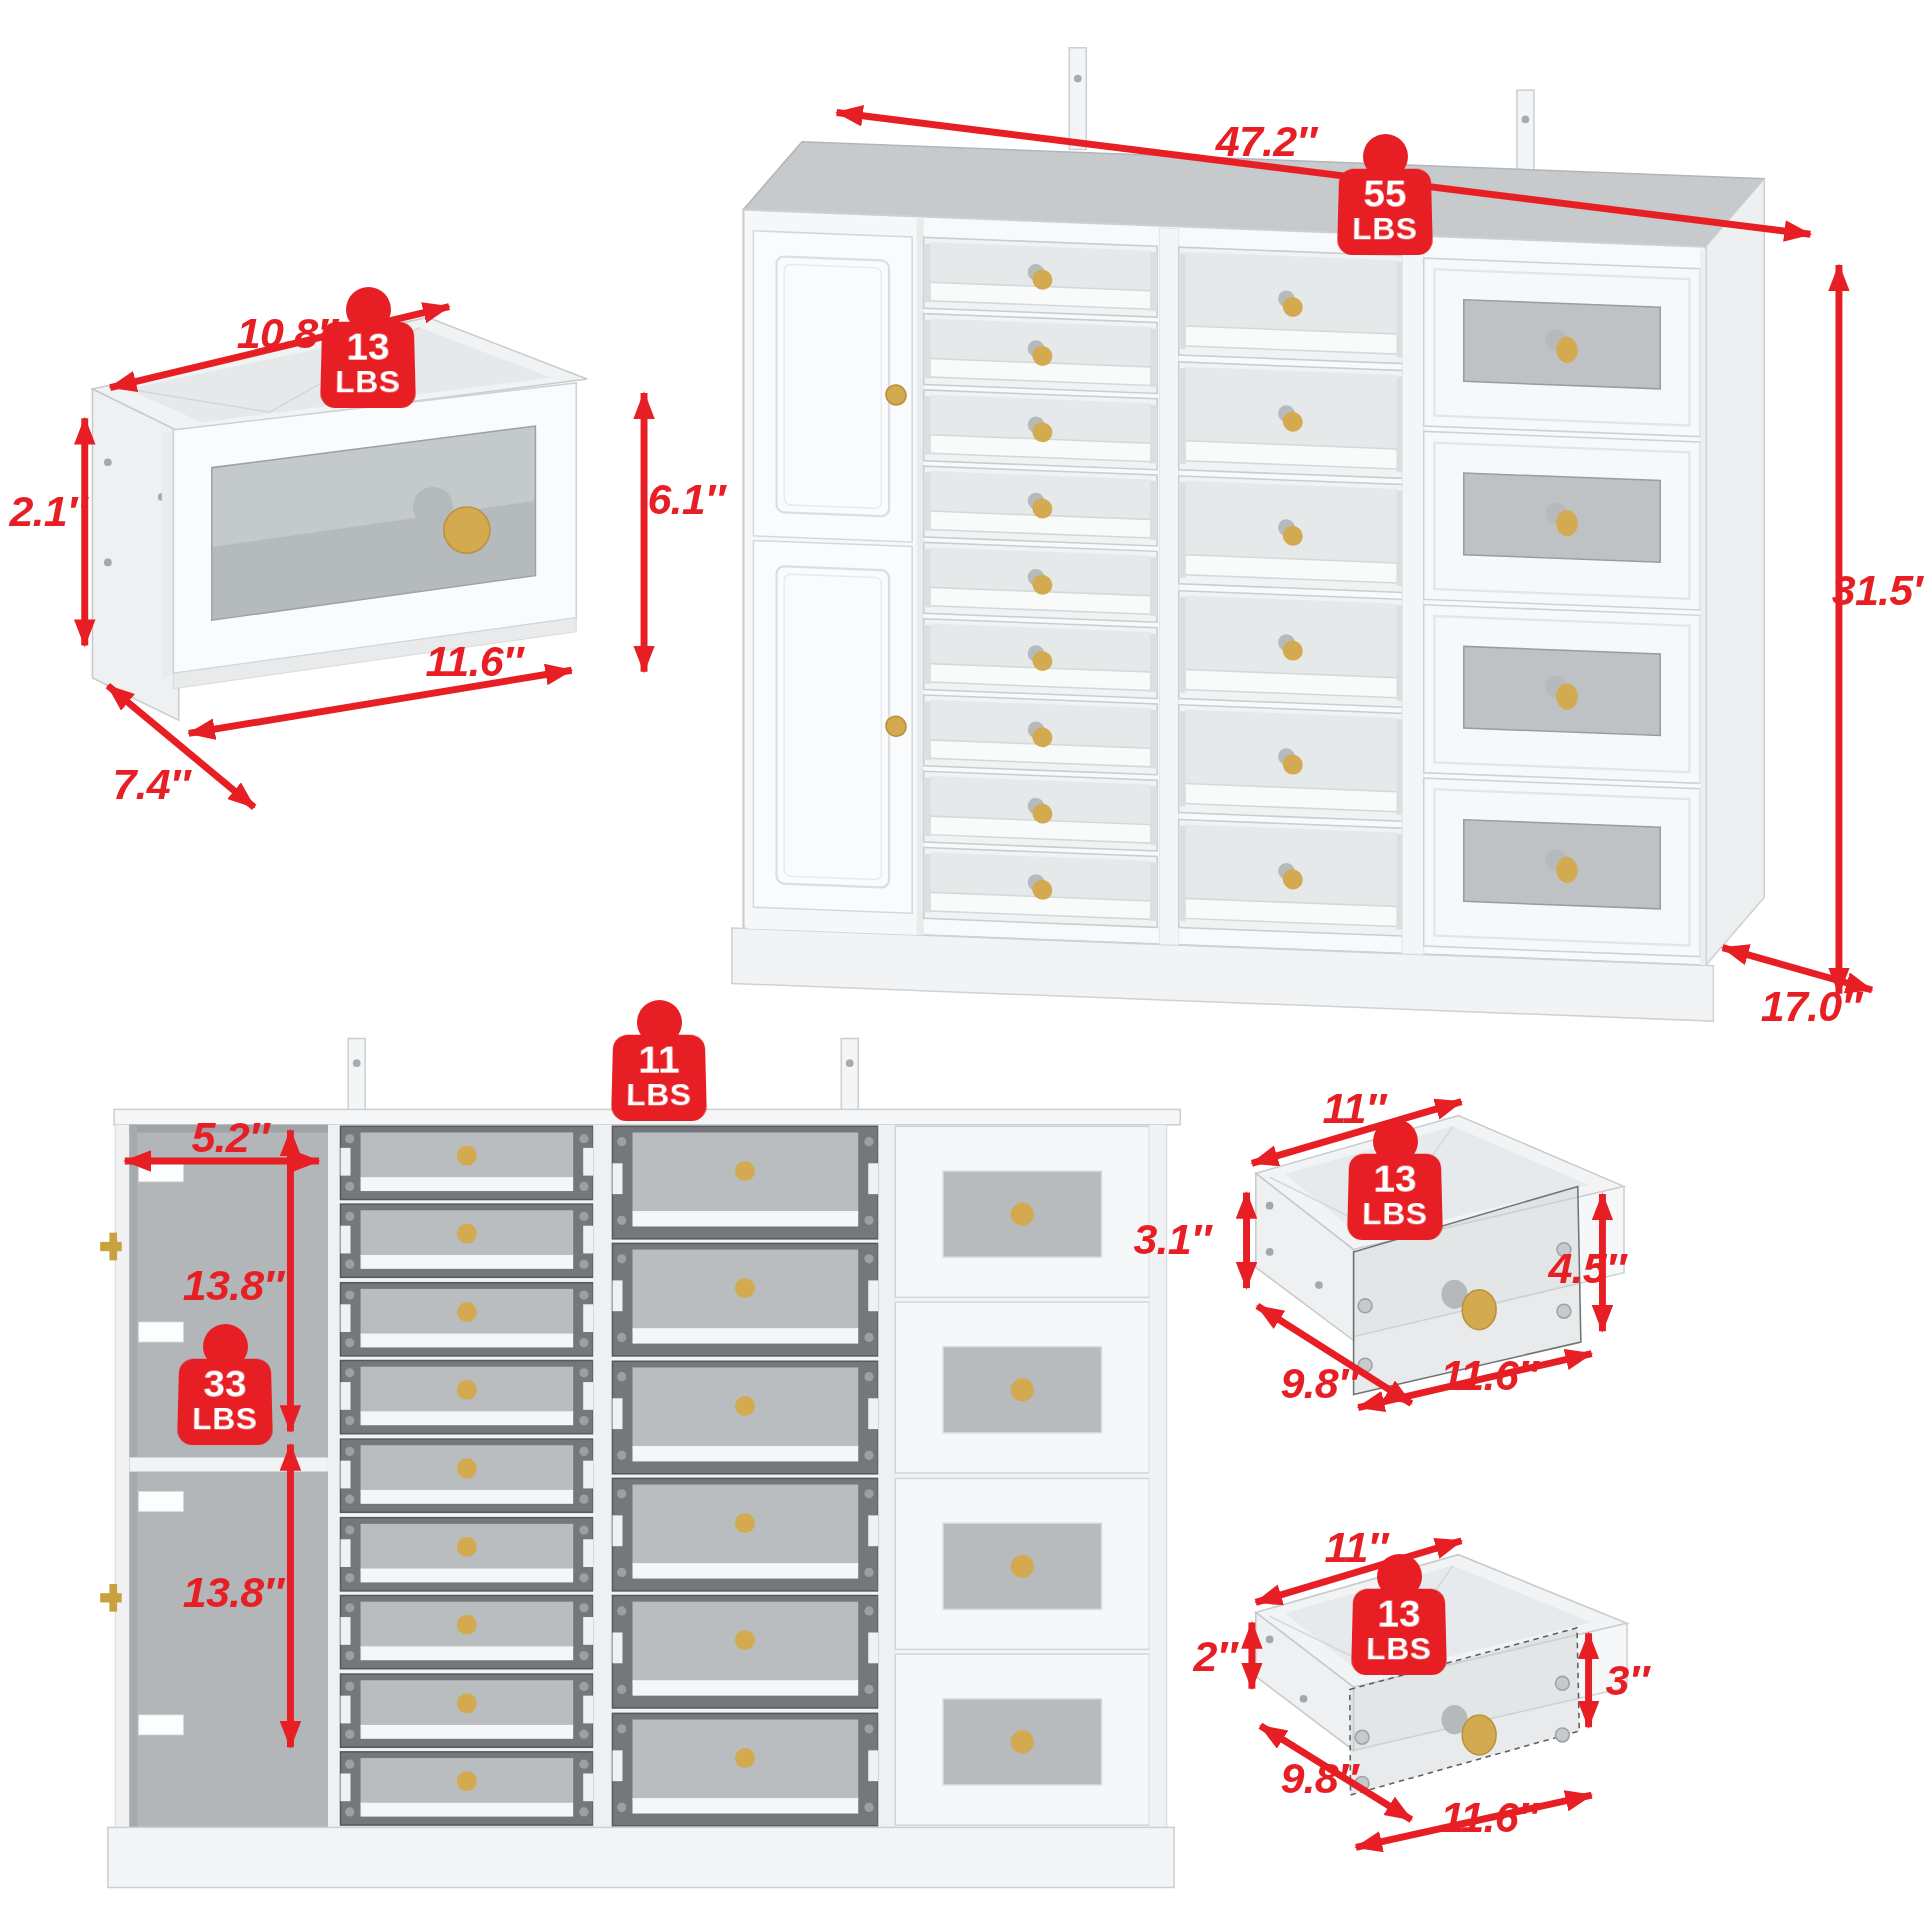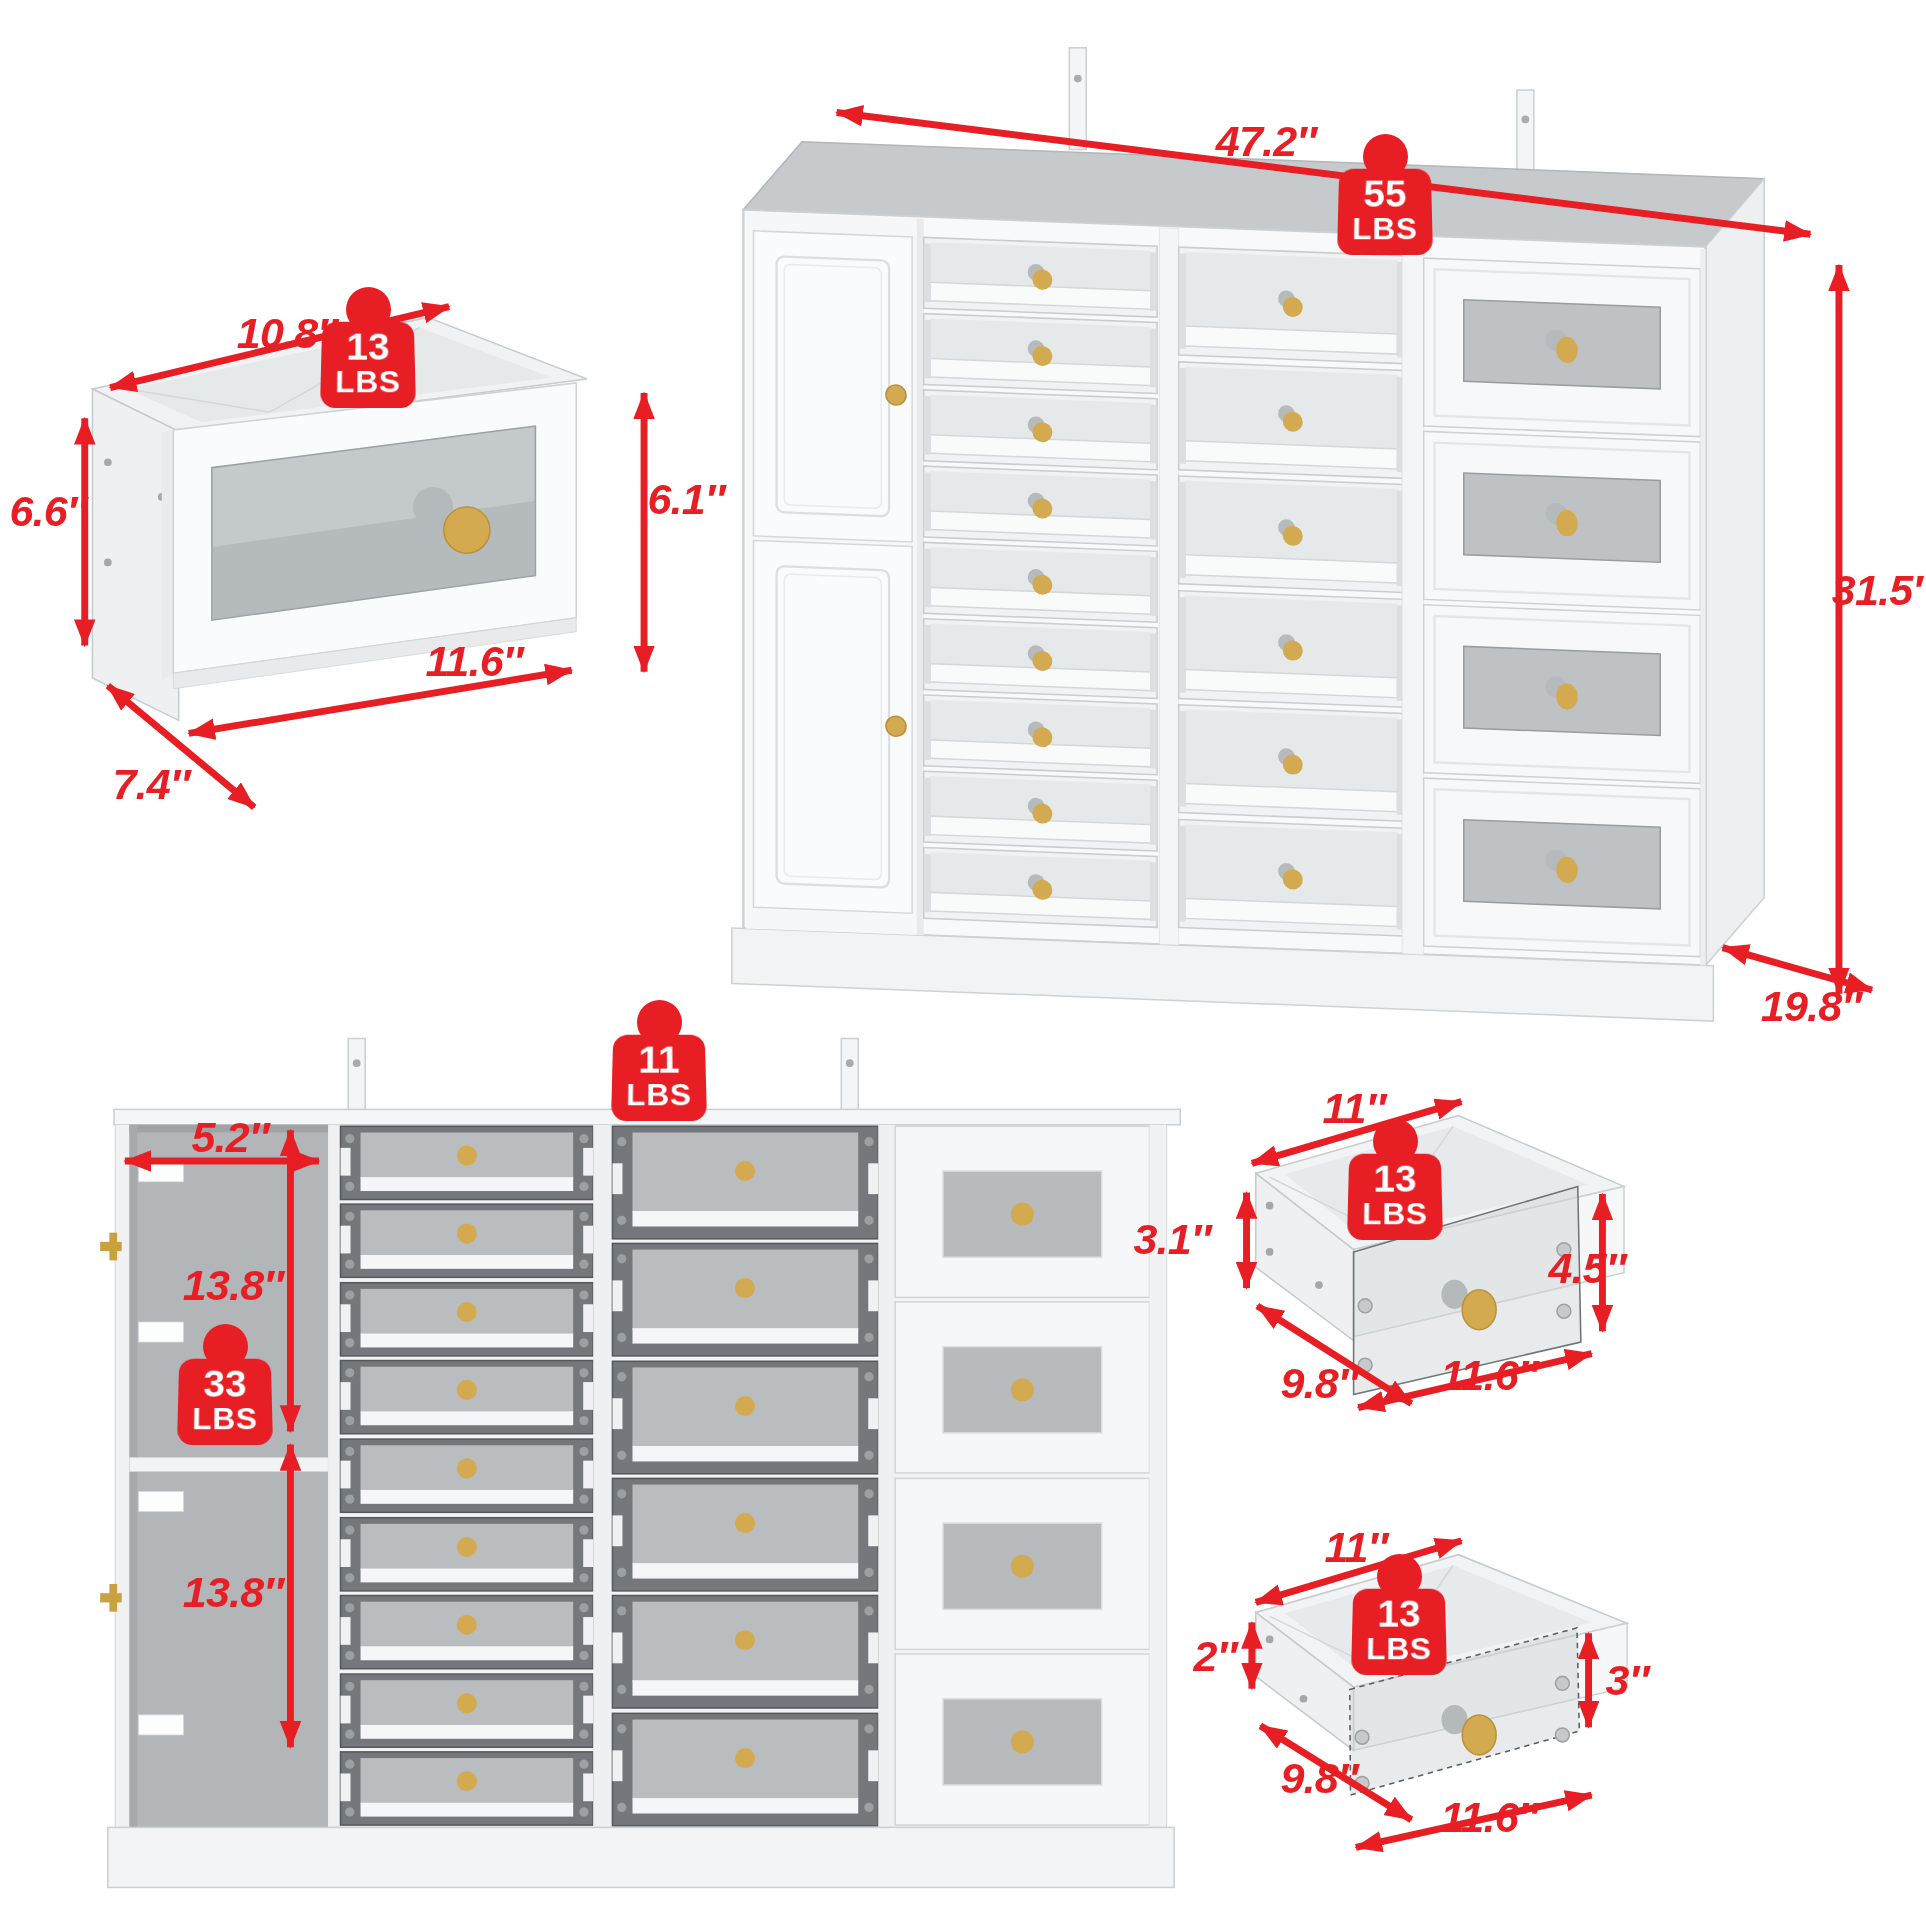--- a/index.html
+++ b/index.html
@@ -291,27 +291,27 @@
     <line x1="1763" y1="1827" x2="2066" y2="1757" marker-start="url(#ah)" marker-end="url(#ah)"></line>
     <line x1="1630" y1="2080" x2="1897" y2="2000" marker-start="url(#ah)" marker-end="url(#ah)"></line>
     <line x1="1625" y1="2106" x2="1625" y2="2192" marker-start="url(#ah)" marker-end="url(#ah)"></line>
     <line x1="1636" y1="2240" x2="1832" y2="2362" marker-start="url(#ah)" marker-end="url(#ah)"></line>
     <line x1="2062" y1="2120" x2="2062" y2="2242" marker-start="url(#ah)" marker-end="url(#ah)"></line>
     <line x1="1760" y1="2398" x2="2066" y2="2330" marker-start="url(#ah)" marker-end="url(#ah)"></line>
   </g>
 </svg>
 
 <div class="dim-label" style="left:287px;top:333px">10.8″</div>
-<div class="dim-label" style="left:48px;top:511px">6.6″</div>
+<div class="dim-label" style="left:48px;top:511px">2.1″</div>
 <div class="dim-label" style="left:151px;top:784px">7.4″</div>
 <div class="dim-label" style="left:474px;top:661px">11.6″</div>
 <div class="dim-label" style="left:686px;top:499px">6.1″</div>
 <div class="dim-label" style="left:1266px;top:141px">47.2″</div>
 <div class="dim-label" style="left:1882px;top:590px">31.5″</div>
-<div class="dim-label" style="left:1811px;top:1006px">19.8″</div>
+<div class="dim-label" style="left:1811px;top:1006px">17.0″</div>
 <div class="dim-label" style="left:230px;top:1137px">5.2″</div>
 <div class="dim-label" style="left:233px;top:1285px">13.8″</div>
 <div class="dim-label" style="left:233px;top:1592px">13.8″</div>
 <div class="dim-label" style="left:1354px;top:1108px">11″</div>
 <div class="dim-label" style="left:1172px;top:1239px">3.1″</div>
 <div class="dim-label" style="left:1319px;top:1383px">9.8″</div>
 <div class="dim-label" style="left:1587px;top:1268px">4.5″</div>
 <div class="dim-label" style="left:1489px;top:1375px">11.6″</div>
 <div class="dim-label" style="left:1356px;top:1547px">11″</div>
 <div class="dim-label" style="left:1215px;top:1656px">2″</div>

